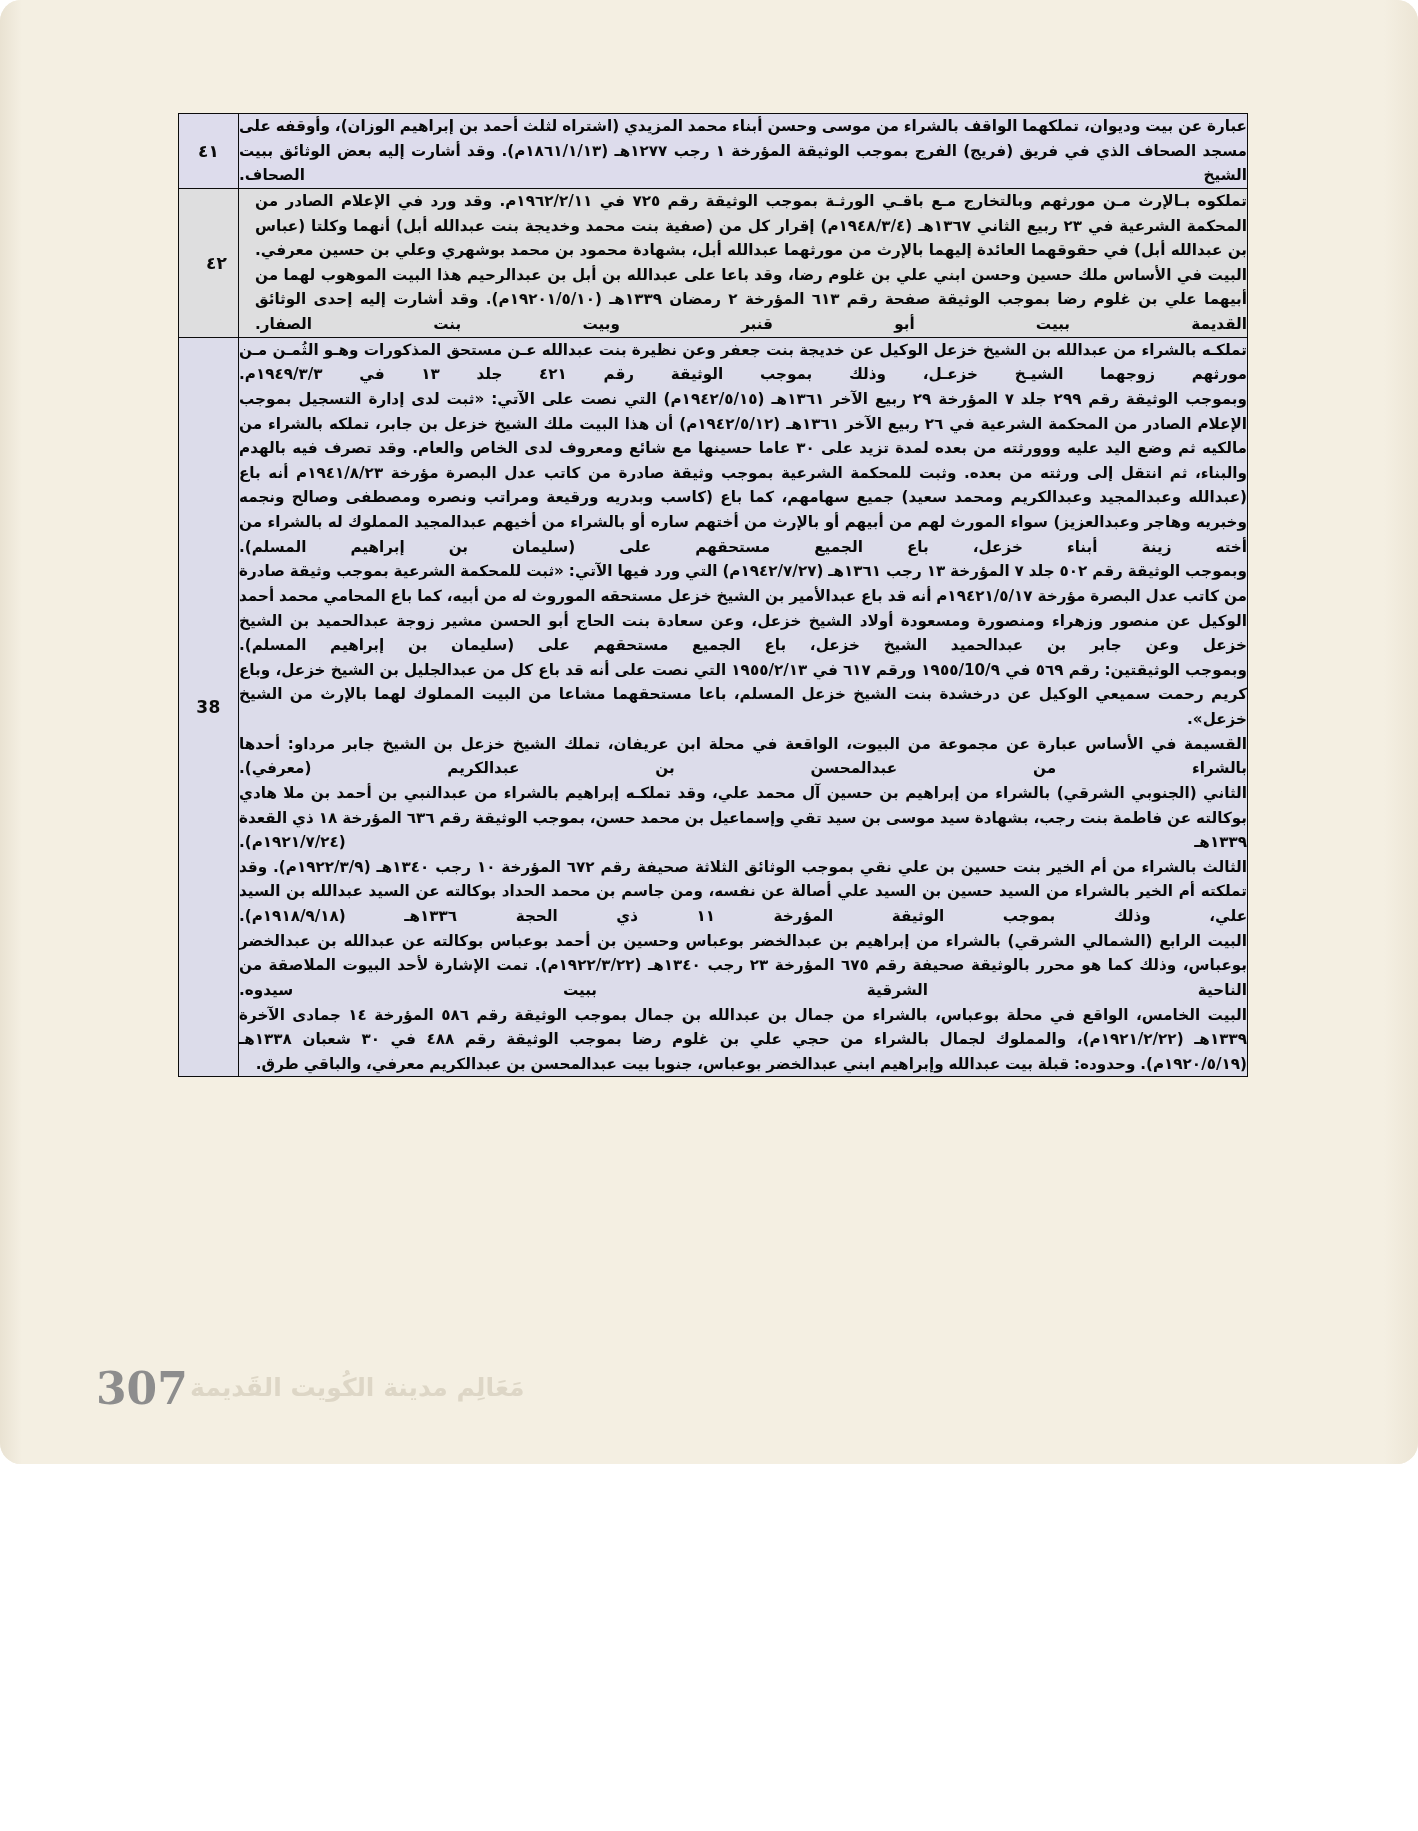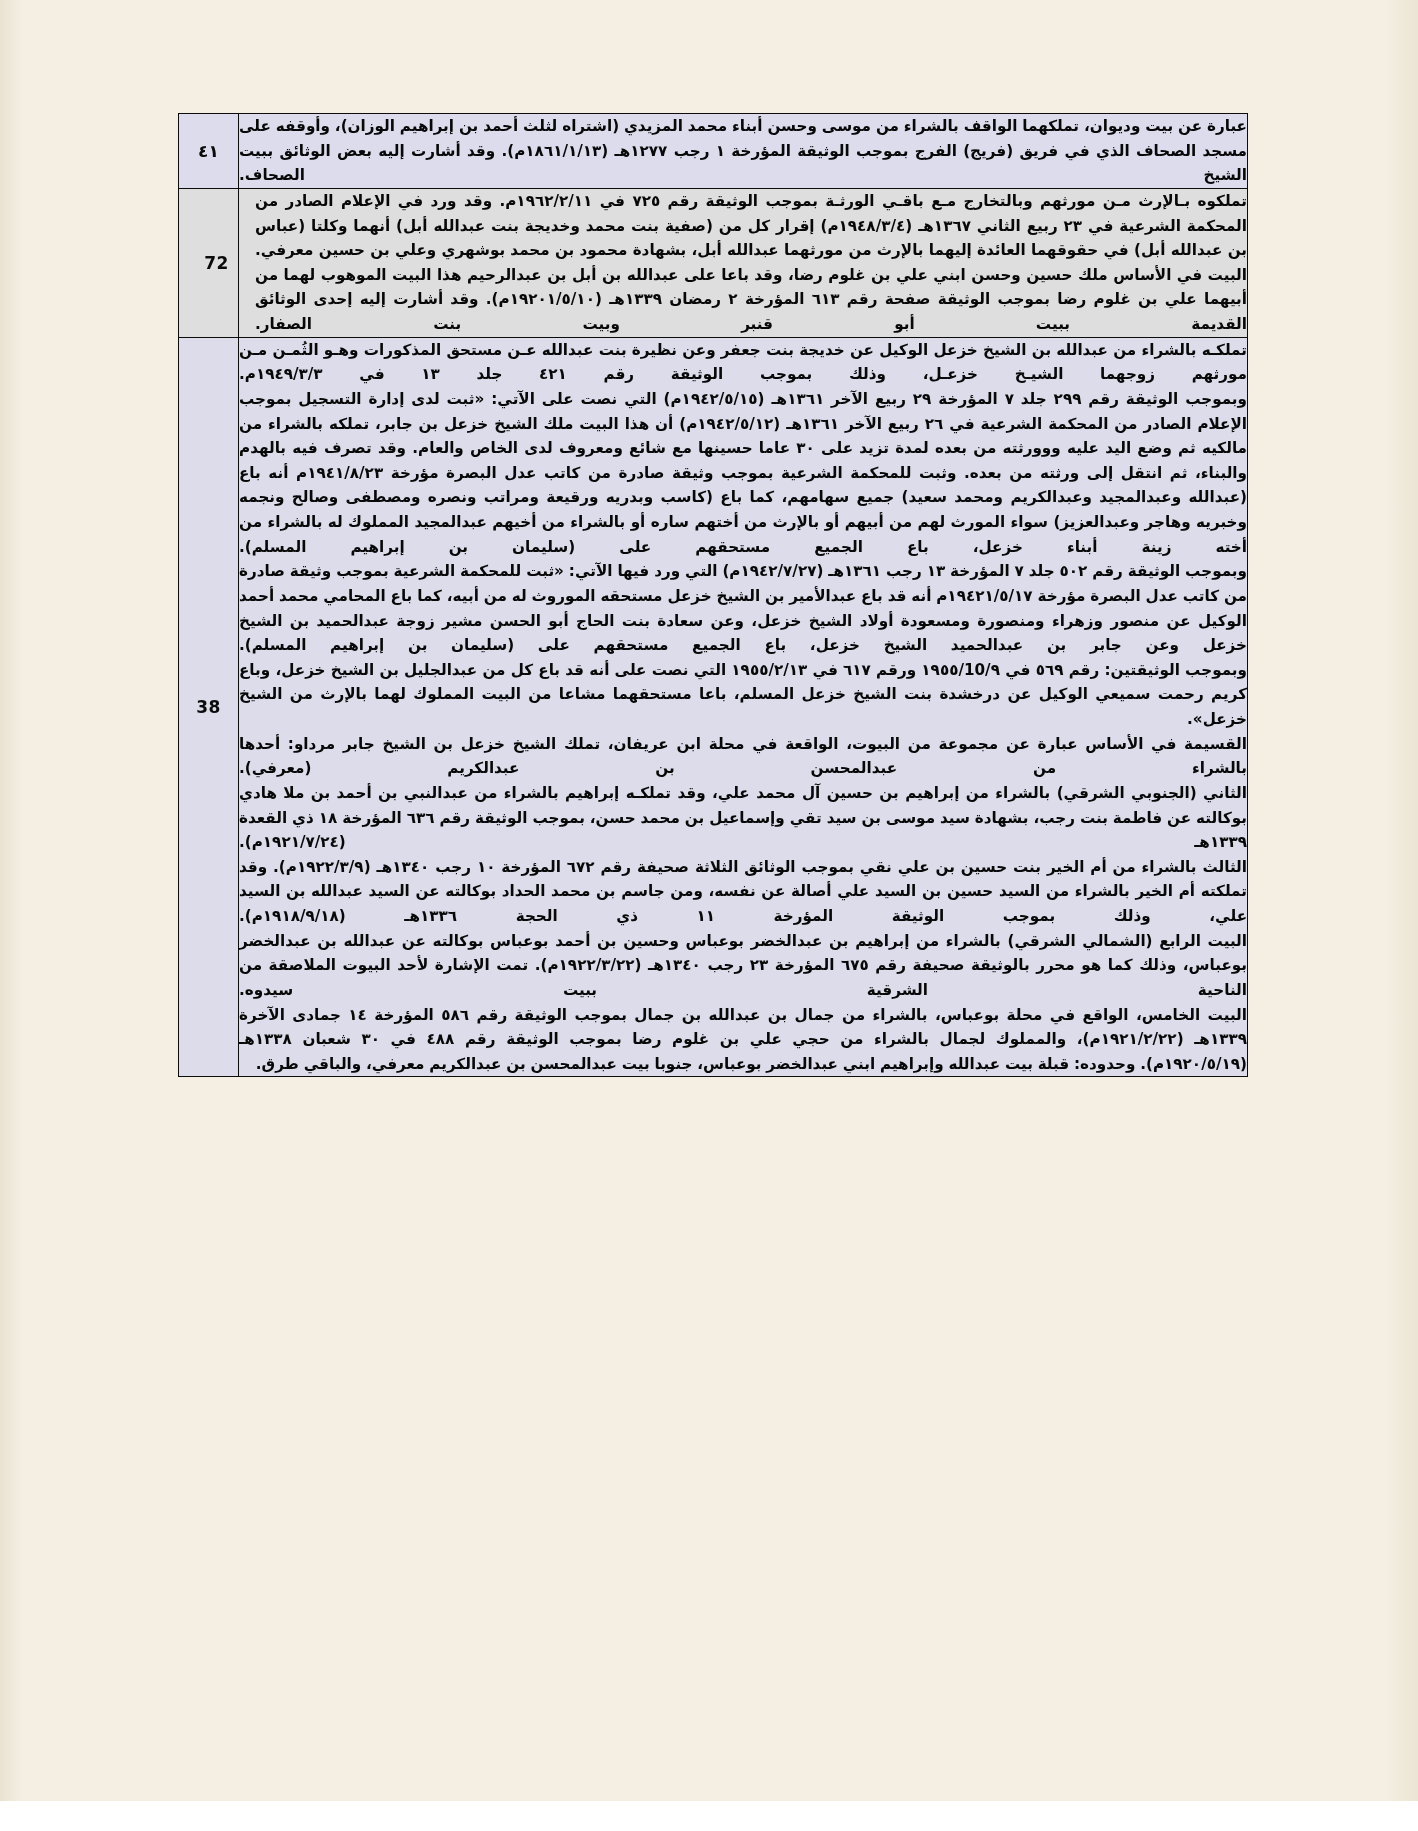--- a/index.html
+++ b/index.html
@@ -7,24 +7,25 @@
     margin: 0;
     padding: 0;
     background: #ffffff;
   }
   body {
     font-family: "DejaVu Sans", "Liberation Sans", sans-serif;
   }
   .page {
     position: relative;
     width: 1418px;
-    height: 1801px;
+    height: 1464px;
     background: #f4efe2;
     overflow: hidden;
     box-sizing: border-box;
+    border-radius: 21px;
   }
   
   .paper-edge-left {
     position: absolute;
     top: 0; left: 0;
     width: 22px; height: 100%;
     background: linear-gradient(to right, #e9e2d2 0%, #f4efe2 100%);
     pointer-events: none;
   }
   .paper-edge-right {
@@ -135,35 +136,39 @@
           <p>عبارة عن بيت وديوان، تملكهما الواقف بالشراء من موسى وحسن أبناء محمد المزيدي (اشتراه لثلث أحمد بن إبراهيم الوزان)، وأوقفه على مسجد الصحاف الذي في فريق (فريج) الفرج بموجب الوثيقة المؤرخة ١ رجب ١٢٧٧هـ (١٨٦١/١/١٣م). وقد أشارت إليه بعض الوثائق ببيت الشيخ الصحاف.</p>
         </td>
         <td class="cell-num">٤١</td>
       </tr>
 
       <tr class="row-42">
         <td class="cell-text">
           <p>تملكوه بـالإرث مـن مورثهم وبالتخارج مـع باقـي الورثـة بموجب الوثيقة رقم ٧٢٥ في ١٩٦٢/٢/١١م. وقد ورد في الإعلام الصادر من المحكمة الشرعية في ٢٣ ربيع الثاني ١٣٦٧هـ (١٩٤٨/٣/٤م) إقرار كل من (صفية بنت محمد وخديجة بنت عبدالله أبل) أنهما وكلتا (عباس بن عبدالله أبل) في حقوقهما العائدة إليهما بالإرث من مورثهما عبدالله أبل، بشهادة محمود بن محمد بوشهري وعلي بن حسين معرفي.</p>
           <p>البيت في الأساس ملك حسين وحسن ابني علي بن غلوم رضا، وقد باعا على عبدالله بن أبل بن عبدالرحيم هذا البيت الموهوب لهما من أبيهما علي بن غلوم رضا بموجب الوثيقة صفحة رقم ٦١٣ المؤرخة ٢ رمضان ١٣٣٩هـ (١٩٢٠١/٥/١٠م). وقد أشارت إليه إحدى الوثائق القديمة ببيت أبو قنبر وبيت بنت الصفار.</p>
         </td>
-        <td class="cell-num">72</td>
+        <td class="cell-num">٤٢</td>
       </tr>
 
       <tr class="row-43">
         <td class="cell-text">
           <p>تملكـه بالشراء من عبدالله بن الشيخ خزعل الوكيل عن خديجة بنت جعفر وعن نظيرة بنت عبدالله عـن مستحق المذكورات وهـو الثُمـن مـن مورثهم زوجهما الشيـخ خزعـل، وذلك بموجب الوثيقة رقم ٤٢١ جلد ١٣ في ١٩٤٩/٣/٣م.</p>
           <p>وبموجب الوثيقة رقم ٢٩٩ جلد ٧ المؤرخة ٢٩ ربيع الآخر ١٣٦١هـ (١٩٤٢/٥/١٥م) التي نصت على الآتي: «ثبت لدى إدارة التسجيل بموجب الإعلام الصادر من المحكمة الشرعية في ٢٦ ربيع الآخر ١٣٦١هـ (١٩٤٢/٥/١٢م) أن هذا البيت ملك الشيخ خزعل بن جابر، تملكه بالشراء من مالكيه ثم وضع اليد عليه ووورثته من بعده لمدة تزيد على ٣٠ عاما حسينها مع شائع ومعروف لدى الخاص والعام. وقد تصرف فيه بالهدم والبناء، ثم انتقل إلى ورثته من بعده. وثبت للمحكمة الشرعية بموجب وثيقة صادرة من كاتب عدل البصرة مؤرخة ١٩٤١/٨/٢٣م أنه باع (عبدالله وعبدالمجيد وعبدالكريم ومحمد سعيد) جميع سهامهم، كما باع (كاسب وبدريه ورقيعة ومراتب ونصره ومصطفى وصالح ونجمه وخبريه وهاجر وعبدالعزيز) سواء المورث لهم من أبيهم أو بالإرث من أختهم ساره أو بالشراء من أخيهم عبدالمجيد المملوك له بالشراء من أخته زينة أبناء خزعل، باع الجميع مستحقهم على (سليمان بن إبراهيم المسلم).</p>
           <p>وبموجب الوثيقة رقم ٥٠٢ جلد ٧ المؤرخة ١٣ رجب ١٣٦١هـ (١٩٤٢/٧/٢٧م) التي ورد فيها الآتي: «ثبت للمحكمة الشرعية بموجب وثيقة صادرة من كاتب عدل البصرة مؤرخة ١٩٤٢١/٥/١٧م أنه قد باع عبدالأمير بن الشيخ خزعل مستحقه الموروث له من أبيه، كما باع المحامي محمد أحمد الوكيل عن منصور وزهراء ومنصورة ومسعودة أولاد الشيخ خزعل، وعن سعادة بنت الحاج أبو الحسن مشير زوجة عبدالحميد بن الشيخ خزعل وعن جابر بن عبدالحميد الشيخ خزعل، باع الجميع مستحقهم على (سليمان بن إبراهيم المسلم).</p>
           <p>وبموجب الوثيقتين: رقم ٥٦٩ في ١٩٥٥/10/٩ ورقم ٦١٧ في ١٩٥٥/٢/١٣ التي نصت على أنه قد باع كل من عبدالجليل بن الشيخ خزعل، وباع كريم رحمت سميعي الوكيل عن درخشدة بنت الشيخ خزعل المسلم، باعا مستحقهما مشاعا من البيت المملوك لهما بالإرث من الشيخ خزعل».</p>
           <p>القسيمة في الأساس عبارة عن مجموعة من البيوت، الواقعة في محلة ابن عريفان، تملك الشيخ خزعل بن الشيخ جابر مرداو: أحدها بالشراء من عبدالمحسن بن عبدالكريم (معرفي).</p>
           <p>الثاني (الجنوبي الشرقي) بالشراء من إبراهيم بن حسين آل محمد علي، وقد تملكـه إبراهيم بالشراء من عبدالنبي بن أحمد بن ملا هادي بوكالته عن فاطمة بنت رجب، بشهادة سيد موسى بن سيد تقي وإسماعيل بن محمد حسن، بموجب الوثيقة رقم ٦٣٦ المؤرخة ١٨ ذي القعدة ١٣٣٩هـ (١٩٢١/٧/٢٤م).</p>
           <p>الثالث بالشراء من أم الخير بنت حسين بن علي نقي بموجب الوثائق الثلاثة صحيفة رقم ٦٧٢ المؤرخة ١٠ رجب ١٣٤٠هـ (١٩٢٢/٣/٩م). وقد تملكته أم الخير بالشراء من السيد حسين بن السيد علي أصالة عن نفسه، ومن جاسم بن محمد الحداد بوكالته عن السيد عبدالله بن السيد علي، وذلك بموجب الوثيقة المؤرخة ١١ ذي الحجة ١٣٣٦هـ (١٩١٨/٩/١٨م).</p>
           <p>البيت الرابع (الشمالي الشرقي) بالشراء من إبراهيم بن عبدالخضر بوعباس وحسين بن أحمد بوعباس بوكالته عن عبدالله بن عبدالخضر بوعباس، وذلك كما هو محرر بالوثيقة صحيفة رقم ٦٧٥ المؤرخة ٢٣ رجب ١٣٤٠هـ (١٩٢٢/٣/٢٢م). تمت الإشارة لأحد البيوت الملاصقة من الناحية الشرقية ببيت سيدوه.</p>
           <p class="last-natural">البيت الخامس، الواقع في محلة بوعباس، بالشراء من جمال بن عبدالله بن جمال بموجب الوثيقة رقم ٥٨٦ المؤرخة ١٤ جمادى الآخرة ١٣٣٩هـ (١٩٢١/٢/٢٢م)، والمملوك لجمال بالشراء من حجي علي بن غلوم رضا بموجب الوثيقة رقم ٤٨٨ في ٣٠ شعبان ١٣٣٨هـ (١٩٢٠/٥/١٩م). وحدوده: قبلة بيت عبدالله وإبراهيم ابني عبدالخضر بوعباس، جنوبا بيت عبدالمحسن بن عبدالكريم معرفي، والباقي طرق.</p>
         </td>
         <td class="cell-num">38</td>
       </tr>
 
     </tbody>
   </table>
 
+  <div class="footer">
+    <div class="page-number">307</div>
+    <div class="book-title">مَعَالِم مدينة الكُويت القَديمة</div>
+  </div>
 
 </div>
 
 </body></html>

